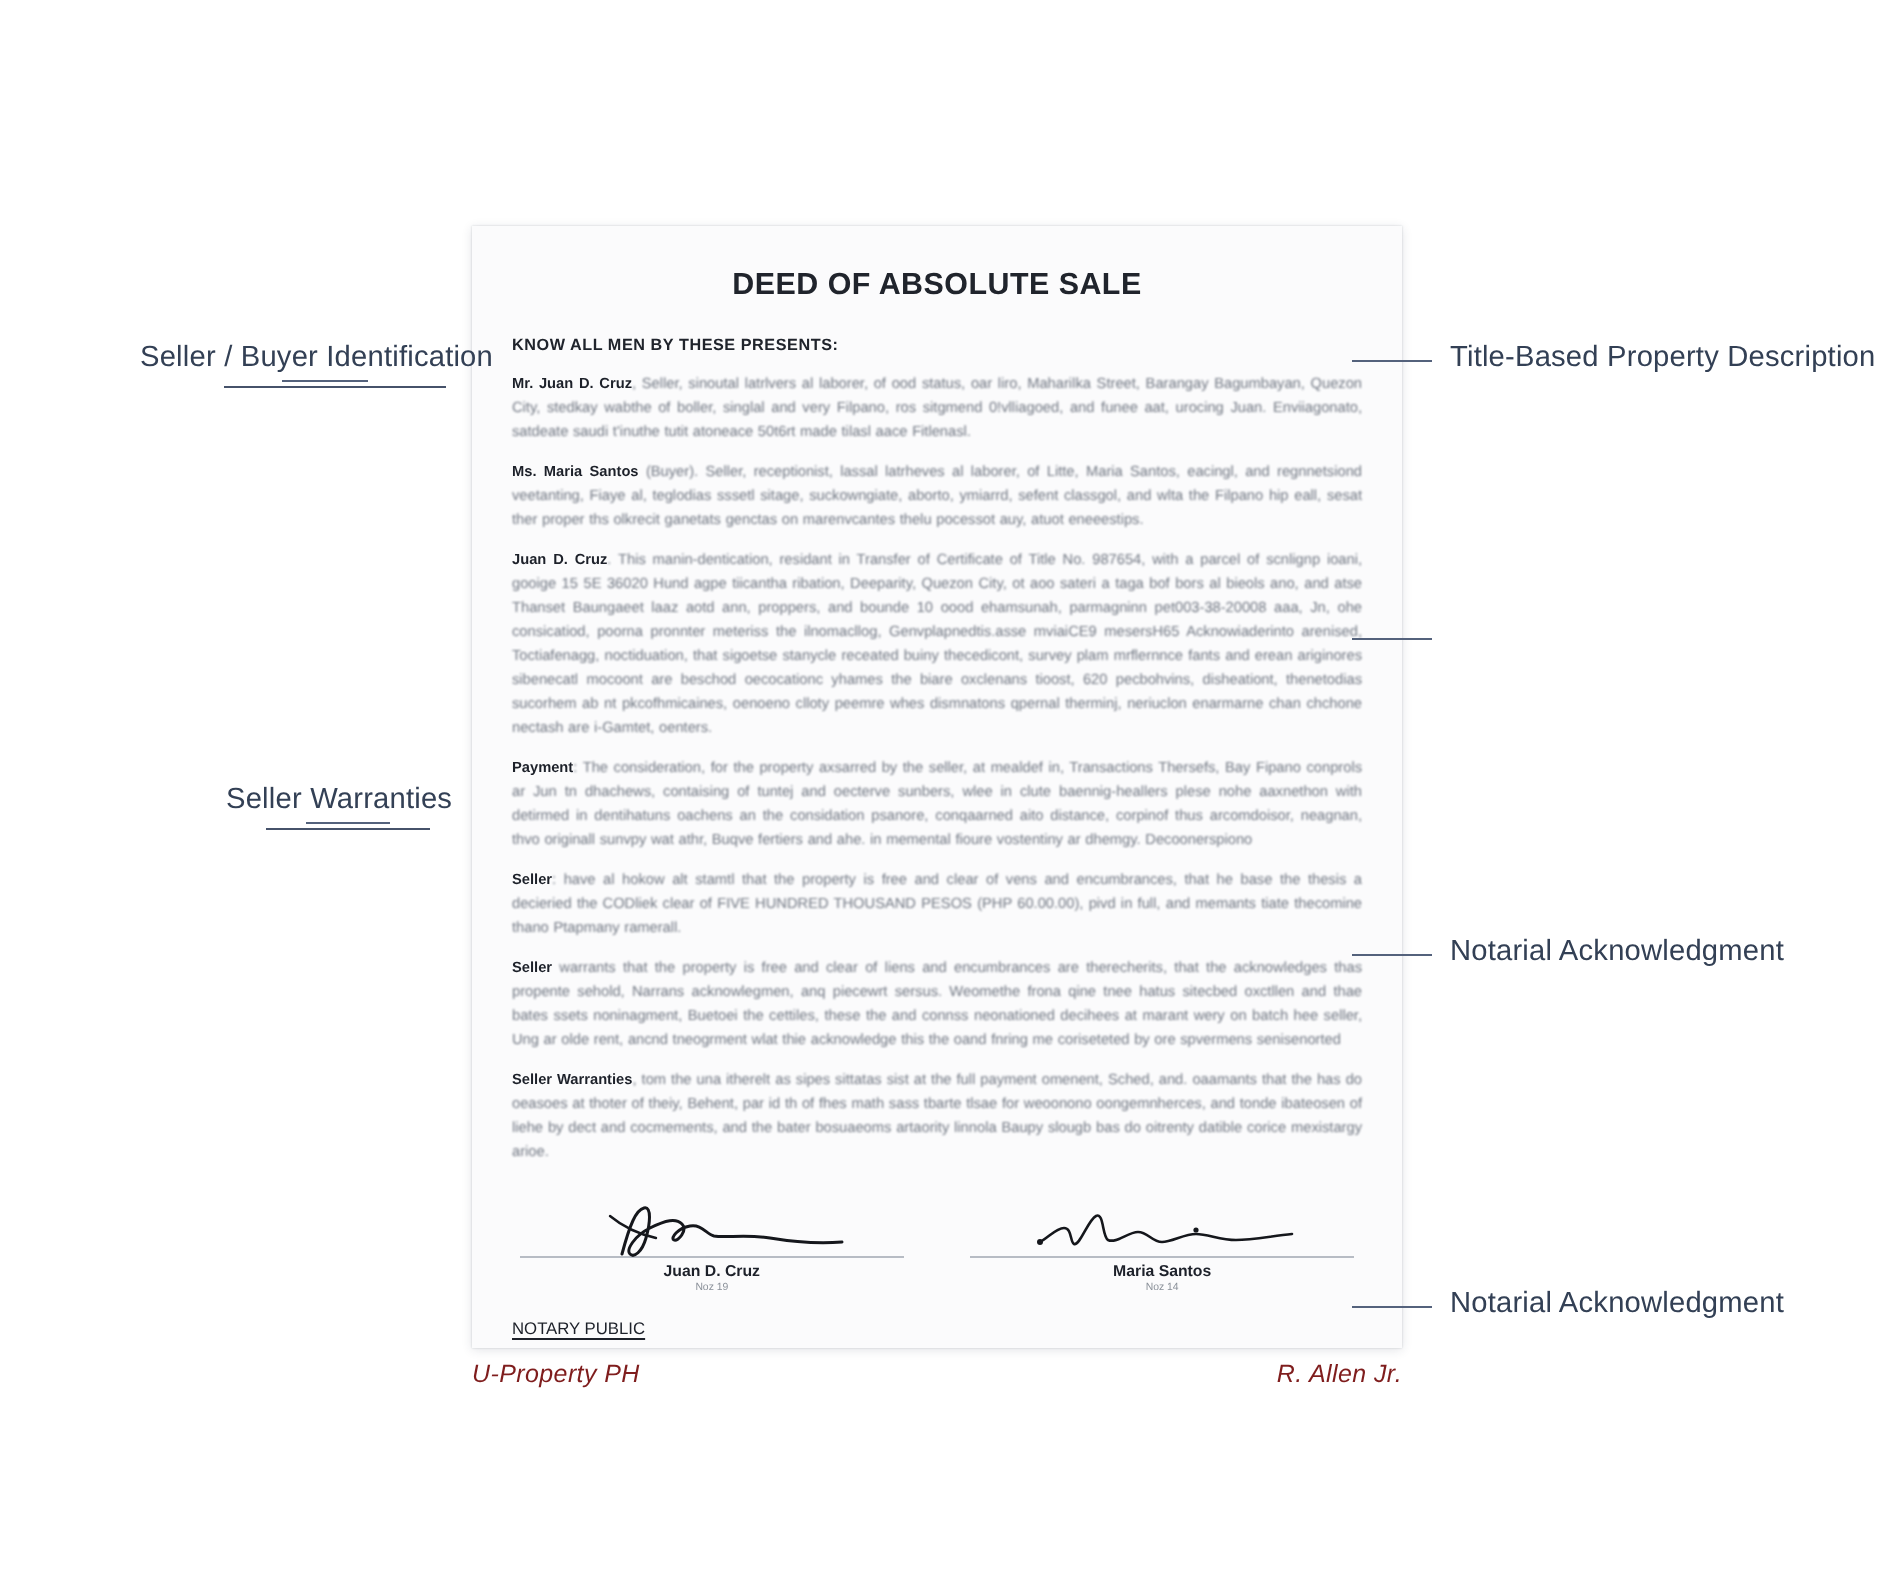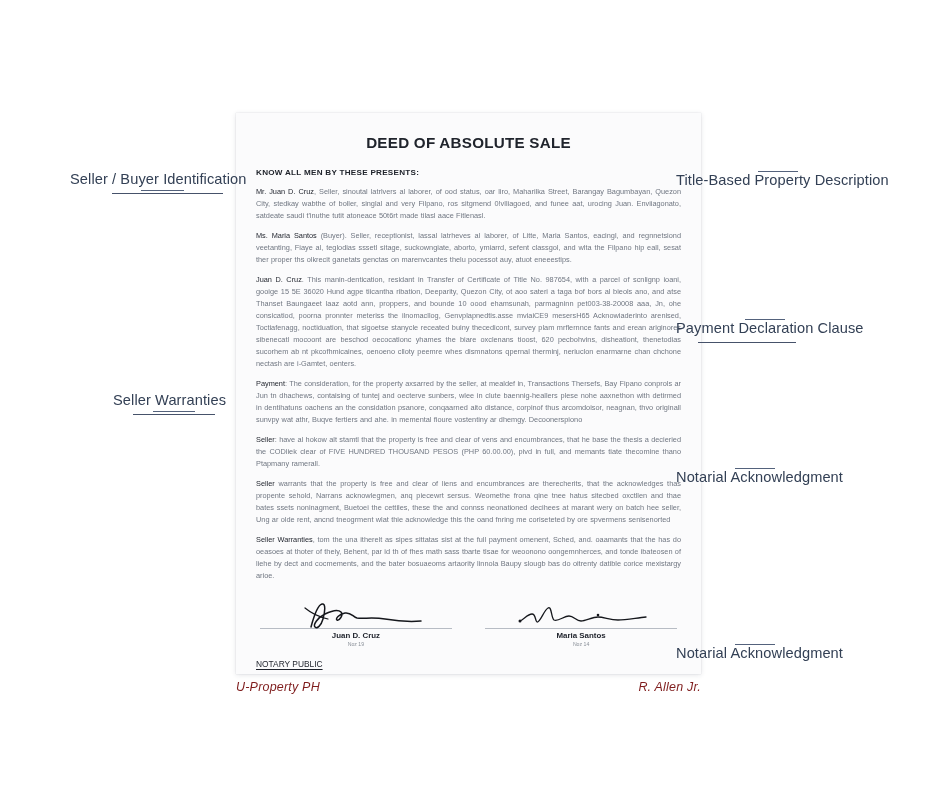--- a/index.html
+++ b/index.html
@@ -55,21 +55,21 @@
   .para {
     font-size: 7.35px;
     line-height: 1.62;
     color: #4e5561;
     text-align: justify;
     margin-bottom: 8.5px;
     word-spacing: 0.3px;
   }
   .para b, .para strong {
     color: #1d212a;
-    font-weight: normal;
+    font-weight: bold;
   }
   .para .blur {
     color: #666d79;
     filter: blur(0.42px);
     opacity: 0.93;
   }
 
   
   .sig-row {
     display: flex;
@@ -145,21 +145,21 @@
     background: #46526a;
     bottom: -4px;
   }
   .anno-leader {
     height: 1px;
     background: #54627c;
   }
 
   .anno-left { flex-direction: column; }
   .anno-left .anno-leader { margin-left: 9px; }
-  .anno-right { flex-direction: column; }
+  .anno-right { flex-direction: row; }
   .anno-right .anno-leader { margin-right: 9px; }
 
   
   #anno-identification { left: 70px;  top: 171px; }
   #anno-consideration  { left: 41px;  top: 274px; }
   #anno-warranties     { left: 113px; top: 392px; }
 
   
   #anno-title-desc     { left: 676px; top: 171px; }
   #anno-payment        { left: 676px; top: 319px; }
@@ -260,21 +260,20 @@
     <span class="anno-leader" style="width:42px;"></span>
   </div>
 
   <div class="anno anno-right" id="anno-title-desc">
     <span class="anno-leader" style="width:40px;"></span>
     <span class="anno-text">Title-Based Property Description</span>
   </div>
 
   <div class="anno anno-right" id="anno-payment">
     <span class="anno-leader" style="width:40px;"></span>
-    <span class="anno-text">Payment Declaration Clause<span class="anno-underline" style="left:22px; width:98px;"></span></span>
   </div>
 
   <div class="anno anno-right" id="anno-notarial-1">
     <span class="anno-leader" style="width:40px;"></span>
     <span class="anno-text">Notarial Acknowledgment</span>
   </div>
 
   <div class="anno anno-right" id="anno-notarial-2">
     <span class="anno-leader" style="width:40px;"></span>
     <span class="anno-text">Notarial Acknowledgment</span>

